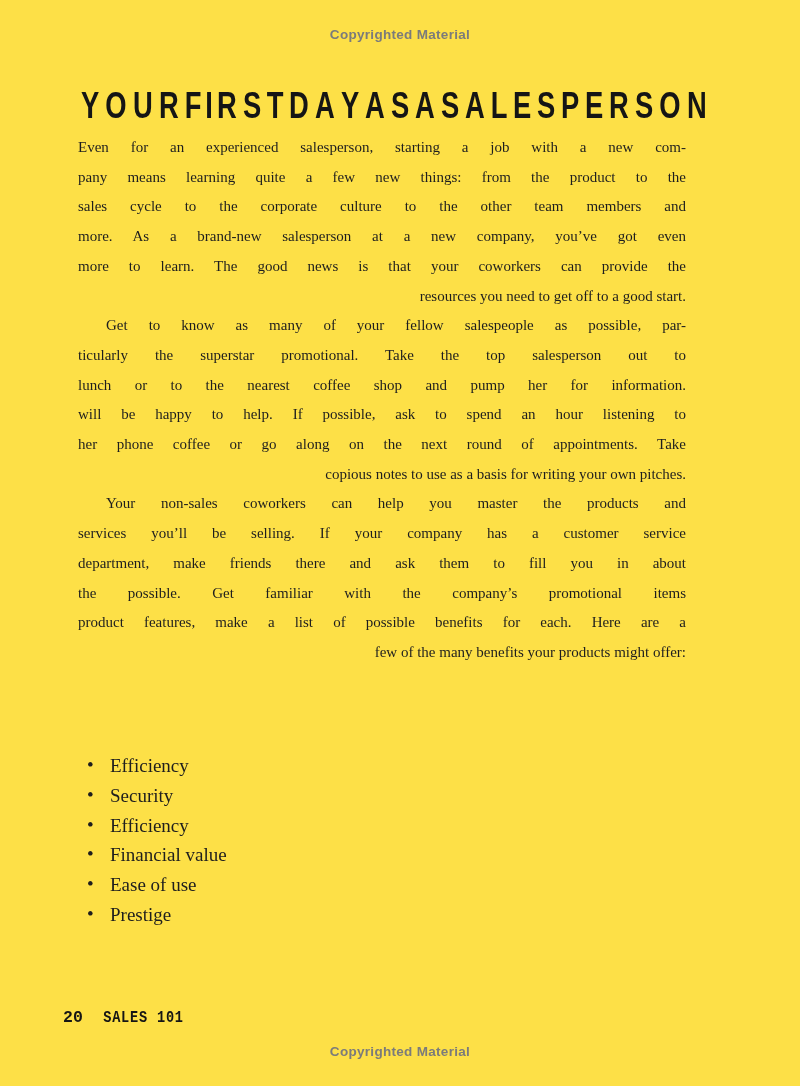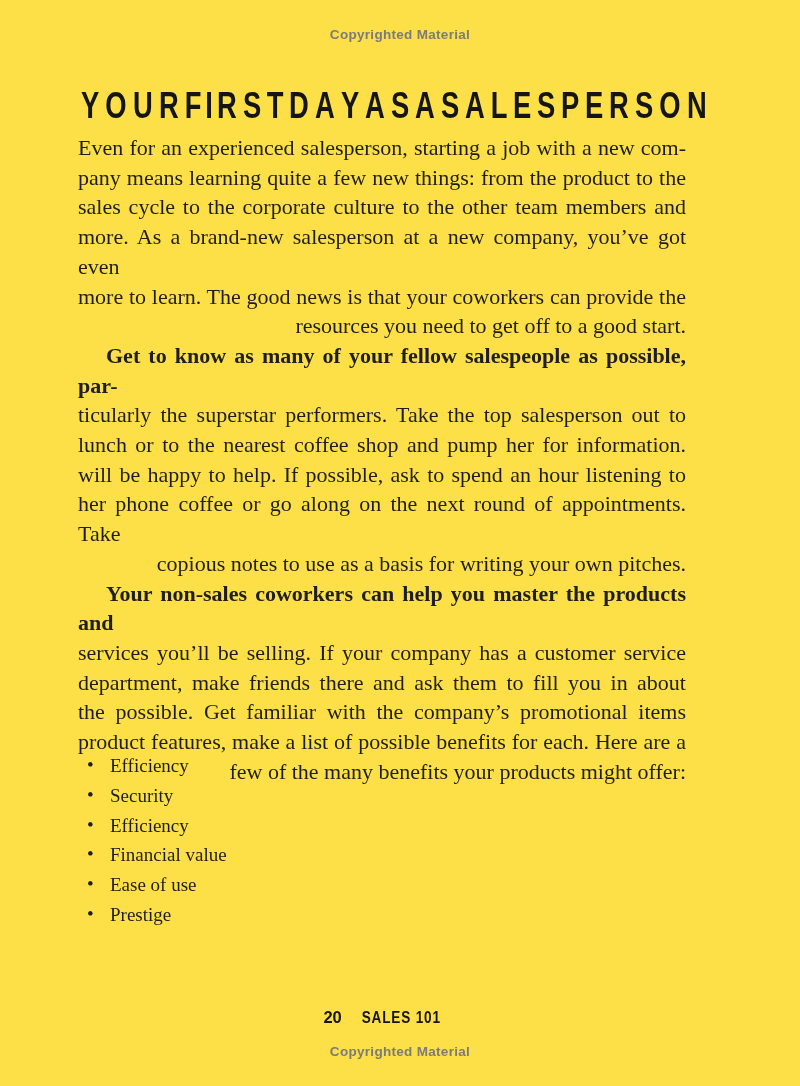--- a/index.html
+++ b/index.html
@@ -28,46 +28,46 @@
     font-weight:700;
     font-size:36px;
     line-height:36px;
     color:#151515;
     white-space:pre;
   }
   .title .ch{display:inline-block;transform:scaleX(0.76);}
   .title .sp{display:inline-block;width:9px;}
   .body{
     position:absolute;left:78px;top:133px;width:608px;
-    font-size:22px;
+    font-size:15px;
     line-height:29.7px;
     color:#1e1e1e;
   }
   .line{width:608px;text-align:right;}
   .line.j{text-align:justify;text-align-last:justify;}
-  .line.ind{text-indent:28px;font-weight:bold;}
+  .line.ind{text-indent:28px;}
   .benefits{
     position:absolute;left:78px;top:751px;width:608px;
     margin:0;padding:0;list-style:none;
     font-size:19px;color:#1e1e1e;
   }
   .bullet-item{
     position:relative;
     line-height:29.8px;
     padding-left:32px;
   }
   .bullet-item .dot{
     position:absolute;left:9px;top:-1px;
     font-size:19px;
     color:#1e1e1e;
   }
   .footer{
-    position:absolute;left:78px;top:1008px;width:608px;height:22px;
-    display:flex;justify-content:center;align-items:baseline;
-    font-family:Liberation Sans, sans-serif;
+    position:absolute;left:63px;top:1008px;width:608px;height:22px;
+    display:flex;justify-content:flex-start;align-items:baseline;
+    font-family:Liberation Mono, monospace;
     color:#151515;
   }
   .page-number{
     font-weight:700;font-size:16.5px;
   }
   .book-title{
     font-weight:700;font-size:17px;
     letter-spacing:1px;
     display:inline-block;
     transform:scaleX(0.8);
@@ -83,21 +83,21 @@
   <h1 class="title"><span class="ch">Y</span><span class="ch">O</span><span class="ch">U</span><span class="ch">R</span><span class="sp"></span><span class="ch">F</span><span class="ch">I</span><span class="ch">R</span><span class="ch">S</span><span class="ch">T</span><span class="sp"></span><span class="ch">D</span><span class="ch">A</span><span class="ch">Y</span><span class="sp"></span><span class="ch">A</span><span class="ch">S</span><span class="sp"></span><span class="ch">A</span><span class="sp"></span><span class="ch">S</span><span class="ch">A</span><span class="ch">L</span><span class="ch">E</span><span class="ch">S</span><span class="ch">P</span><span class="ch">E</span><span class="ch">R</span><span class="ch">S</span><span class="ch">O</span><span class="ch">N</span></h1>
 
   <div class="body">
       <div class="line j">Even for an experienced salesperson, starting a job with a new com-</div>
       <div class="line j">pany means learning quite a few new things: from the product to the</div>
       <div class="line j">sales cycle to the corporate culture to the other team members and</div>
       <div class="line j">more. As a brand-new salesperson at a new company, you’ve got even</div>
       <div class="line j">more to learn. The good news is that your coworkers can provide the</div>
       <div class="line">resources you need to get off to a good start.</div>
       <div class="line j ind">Get to know as many of your fellow salespeople as possible, par-</div>
-      <div class="line j">ticularly the superstar performers. Take the top salesperson out to</div>
+      <div class="line j">ticularly the superstar promotional. Take the top salesperson out to</div>
       <div class="line j">lunch or to the nearest coffee shop and pump her for information.</div>
       <div class="line j">will be happy to help. If possible, ask to spend an hour listening to</div>
       <div class="line j">her phone coffee or go along on the next round of appointments. Take</div>
       <div class="line">copious notes to use as a basis for writing your own pitches.</div>
       <div class="line j ind">Your non-sales coworkers can help you master the products and</div>
       <div class="line j">services you’ll be selling. If your company has a customer service</div>
       <div class="line j">department, make friends there and ask them to fill you in about</div>
       <div class="line j">the possible. Get familiar with the company’s promotional items</div>
       <div class="line j">product features, make a list of possible benefits for each. Here are a</div>
       <div class="line">few of the many benefits your products might offer:</div>

